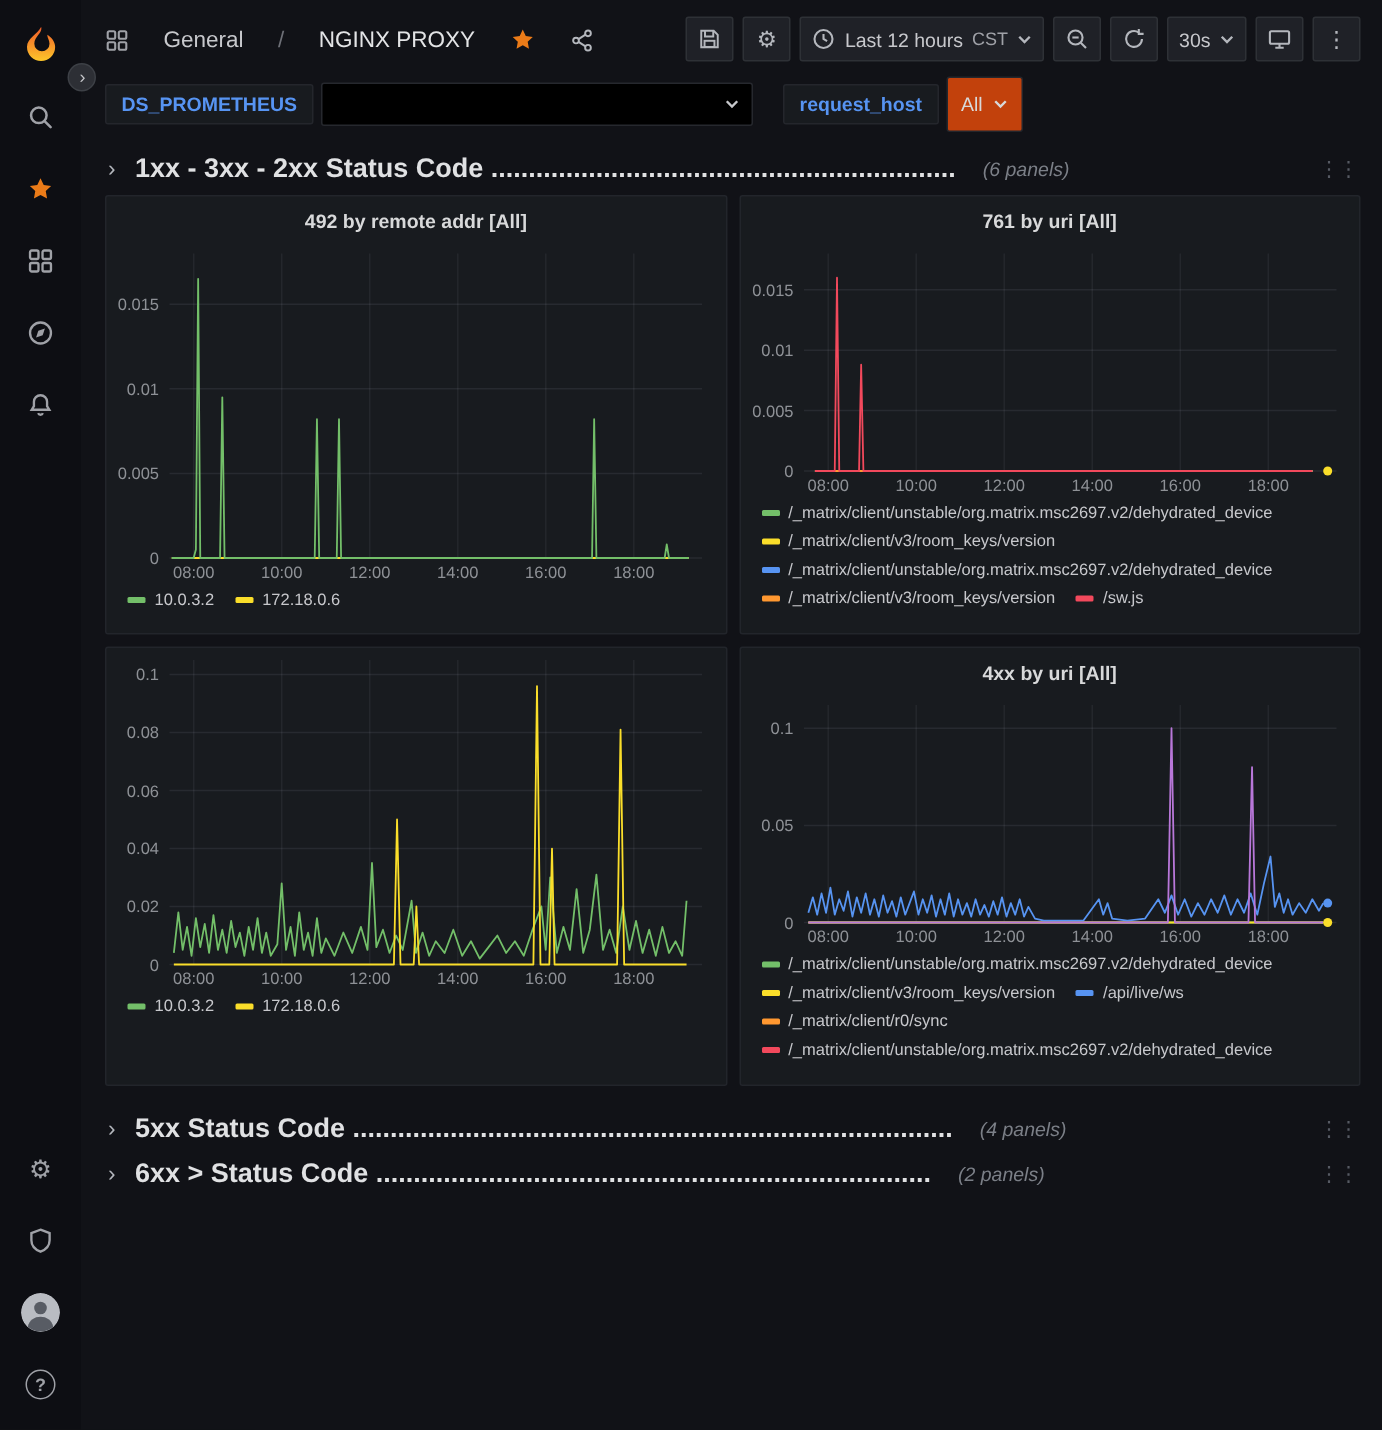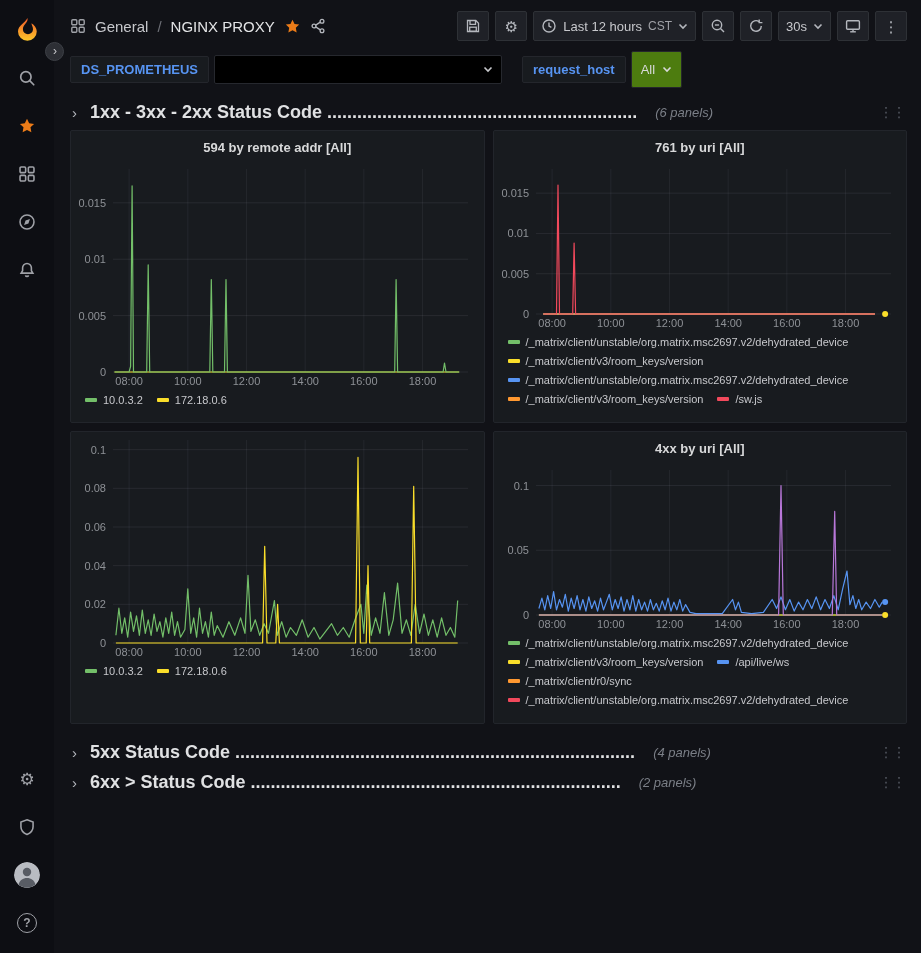--- a/index.html
+++ b/index.html
@@ -20,42 +20,42 @@
     display:flex;align-items:center;justify-content:center;font-size:12px;font-weight:bold;color:#9fa1a7}
   .sidebar-expand{position:absolute;left:45px;top:42px;width:19px;height:19px;border-radius:50%;
     background:#2d2f35;border:1px solid #3d4046;color:#c7c8cc;font-size:12px;line-height:1;
     display:flex;align-items:center;justify-content:center;cursor:pointer;z-index:5;padding:0 0 2px 1px}
 
   
   .main{flex:1;display:flex;flex-direction:column;min-width:0}
 
   .topbar{height:52px;display:flex;align-items:center;justify-content:space-between;
     padding:0 14px 0 16px;flex-shrink:0}
-  .crumbs{display:flex;align-items:flex-start;gap:9px}
+  .crumbs{display:flex;align-items:flex-end;gap:23px}
   .crumbs .sec{color:#c7c8cc;font-size:15px;cursor:pointer}
   .crumbs .sep{color:#6e7077;font-size:15px}
   .crumbs .ttl{color:#e3e4e6;font-size:15px;cursor:pointer}
   .icon-grey{color:#9fa1a7;display:flex;align-items:center}
   .icon-btn-bare{background:none;border:none;color:#b4b7bd;display:flex;align-items:center;cursor:pointer}
 
   .toolbar{display:flex;align-items:center;gap:6px}
   .tb-btn{height:30px;min-width:32px;padding:0 7px;background:#1f2127;border:1px solid #2e3136;
     border-radius:2px;color:#b4b7bd;display:flex;align-items:center;justify-content:center;gap:6px;
     cursor:pointer;font-family:inherit;font-size:13px}
   .tb-btn .lbl{color:#c7c8cc;white-space:nowrap}
   .tb-btn .tz{color:#9fa1a7;font-size:12px}
   .tb-btn.glyph{font-size:15px;line-height:1}
 
   
   .subbar{height:38px;display:flex;align-items:center;padding:0 14px 4px 16px;gap:5px;flex-shrink:0}
   .var-label{background:#181b1f;border:1px solid #24262c;border-radius:2px;color:#5794f2;
     font-size:13px;font-weight:700;padding:5px 10px;cursor:pointer;white-space:nowrap}
   .var-black{width:288px;height:29px;background:#000;border:1px solid #26282e;border-radius:2px;
     display:flex;align-items:center;justify-content:flex-end;padding:0 8px;color:#c7c8cc;cursor:pointer}
-  .var-value{background:#4d7c0f;border:1px solid #24262c;border-radius:2px;color:#d8d9da;font-size:13px;
+  .var-value{background:#c2410c;border:1px solid #24262c;border-radius:2px;color:#d8d9da;font-size:13px;
     padding:10px 9px;display:flex;align-items:center;gap:7px;cursor:pointer}
   .gap{width:10px}
 
   
   .content{flex:1;padding:6px 14px 0 16px;overflow:hidden}
   .row-head{height:28px;display:flex;align-items:center;gap:8px;cursor:pointer;margin:2px 0;padding:0 2px}
   .chev{color:#b4b7bd;font-size:15px;width:10px;display:inline-block}
   .chev.open{transform:rotate(90deg)}
   .row-title{font-size:18px;font-weight:bold;color:#e0e1e3;white-space:nowrap;overflow:hidden}
   .row-count{font-size:13px;font-style:italic;color:#7b7f87;margin-left:10px;white-space:nowrap}
@@ -249,21 +249,21 @@
       <div class="row-head">
         <span class="chev">›</span>
         <span class="row-title">1xx - 3xx - 2xx Status Code ..............................................................</span>
         <span class="row-count">(6 panels)</span>
         <span class="grip">⋮⋮</span>
       </div>
 
 
       <div class="panel-grid">
         <section class="panel">
-          <h2 class="panel-title">594 by remote addr [All]</h2>
+          <h2 class="panel-title">492 by remote addr [All]</h2>
           <div class="chart small"><svg xmlns="http://www.w3.org/2000/svg" width="413" height="228">
                 <line x1="58.136363636363626" y1="8" x2="58.136363636363626" y2="211" stroke="rgba(204,204,220,0.07)"></line>
                 <text x="58.136363636363626" y="224" fill="#8e9196" font-size="11" text-anchor="middle" font-family="Liberation Sans, sans-serif">08:00</text>
                 <line x1="116.81404958677685" y1="8" x2="116.81404958677685" y2="211" stroke="rgba(204,204,220,0.07)"></line>
                 <text x="116.81404958677685" y="224" fill="#8e9196" font-size="11" text-anchor="middle" font-family="Liberation Sans, sans-serif">10:00</text>
                 <line x1="175.49173553719007" y1="8" x2="175.49173553719007" y2="211" stroke="rgba(204,204,220,0.07)"></line>
                 <text x="175.49173553719007" y="224" fill="#8e9196" font-size="11" text-anchor="middle" font-family="Liberation Sans, sans-serif">12:00</text>
                 <line x1="234.1694214876033" y1="8" x2="234.1694214876033" y2="211" stroke="rgba(204,204,220,0.07)"></line>
                 <text x="234.1694214876033" y="224" fill="#8e9196" font-size="11" text-anchor="middle" font-family="Liberation Sans, sans-serif">14:00</text>
                 <line x1="292.8471074380165" y1="8" x2="292.8471074380165" y2="211" stroke="rgba(204,204,220,0.07)"></line>

